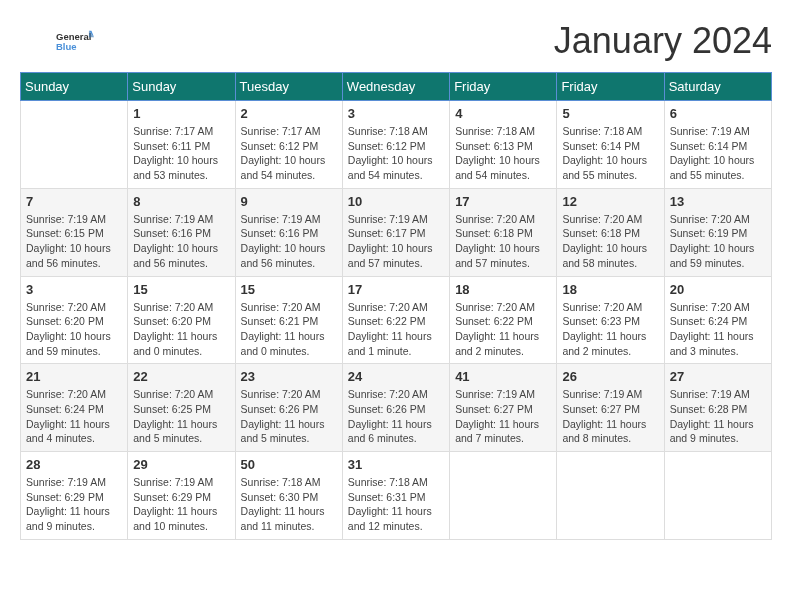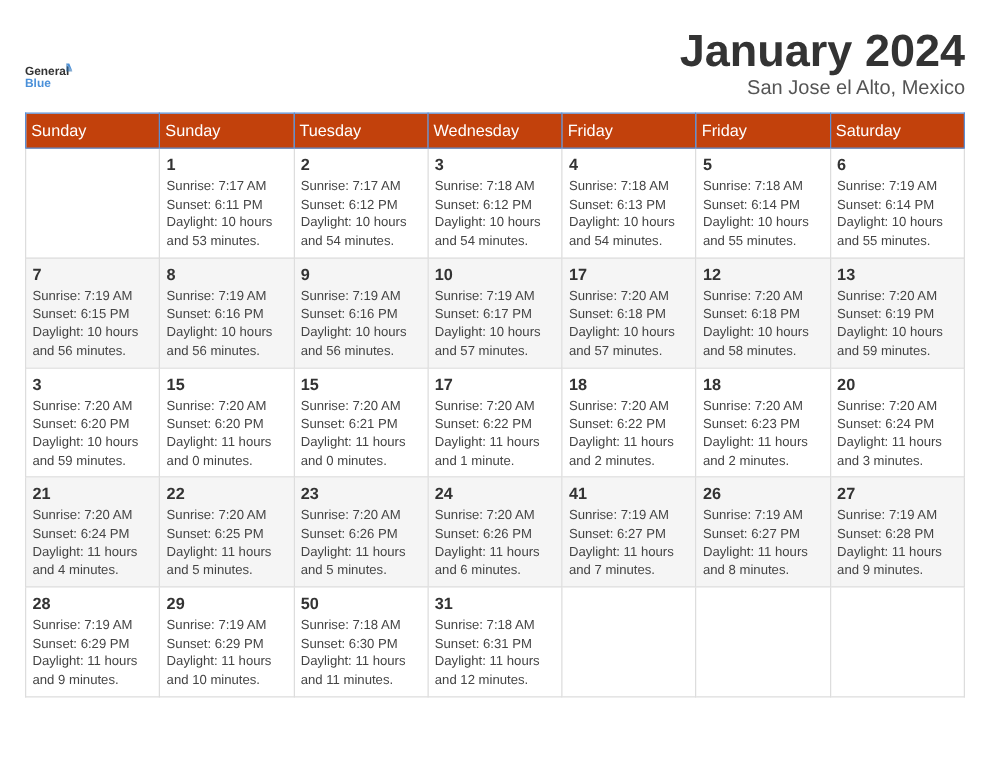--- a/index.html
+++ b/index.html
@@ -6,47 +6,48 @@
     body {
       font-family: Arial, sans-serif;
       background: #fff;
       width: 792px;
       min-height: 612px;
       padding: 20px;
     }
     .header {
       display: flex;
       justify-content: space-between;
-      align-items: flex-end;
+      align-items: center;
       margin-bottom: 10px;
+      margin-left: 36px;
     }
     .logo {
       display: flex;
       align-items: center;
       gap: 4px;
     }
     .title-block {
       text-align: right;
     }
     .month-title {
       font-size: 36px;
-      font-weight: 700;
+      font-weight: 400;
       color: #333;
     }
     .location {
       font-size: 16px;
       color: #555;
     }
     table {
       width: 100%;
       border-collapse: collapse;
       font-size: 11px;
     }
     thead tr {
-      background-color: #c2410c;
+      background-color: #0f766e;
       color: #fff;
     }
     thead th {
       padding: 6px 4px;
       text-align: left;
       font-size: 13px;
       font-weight: normal;
       border: 1px solid #5a8ed5;
     }
     tbody tr {
@@ -87,21 +88,20 @@
   <div class="logo">
   <svg width="38" height="38" viewBox="0 0 60 40">
     <text x="0" y="18" font-size="15" font-weight="bold" font-family="Arial" fill="#333">General</text>
     <text x="0" y="34" font-size="15" font-weight="bold" font-family="Arial" fill="#4a90d9">Blue</text>
     <polygon points="52,4 60,14 56,4" fill="#4a90d9"></polygon>
     <polygon points="52,4 60,14 52,14" fill="#2a6aaa" opacity="0.6"></polygon>
   </svg>
 </div>
   <div class="title-block">
     <div class="month-title">January 2024</div>
-    <div class="location">San Jose el Alto, Mexico</div>
   </div>
 </div>
 
 <table>
   <thead>
     <tr>
     <th>Sunday</th>
         <th>Sunday</th>
         <th>Tuesday</th>
         <th>Wednesday</th>

